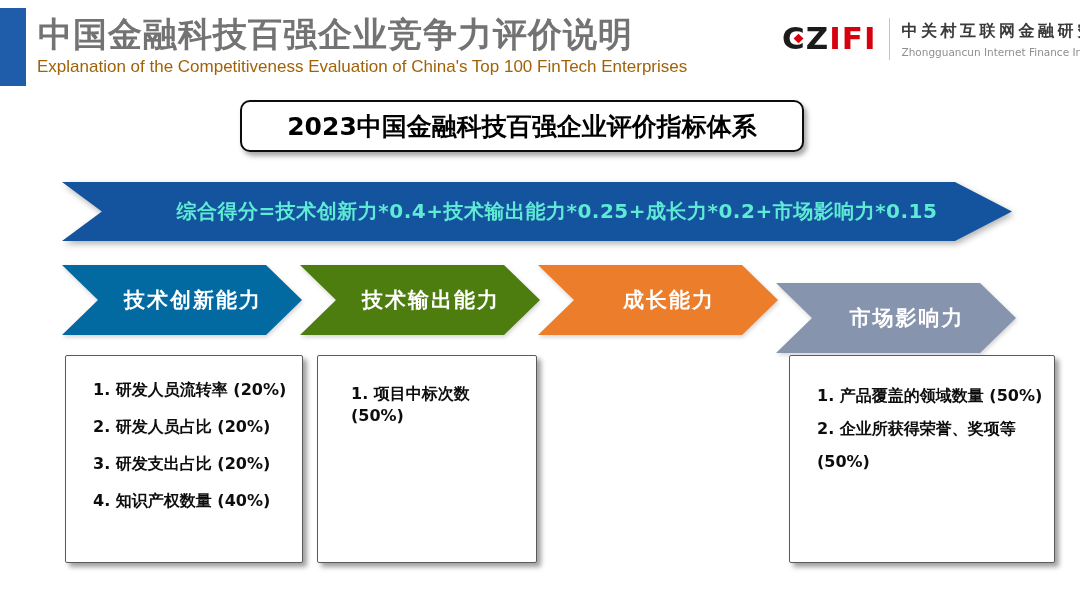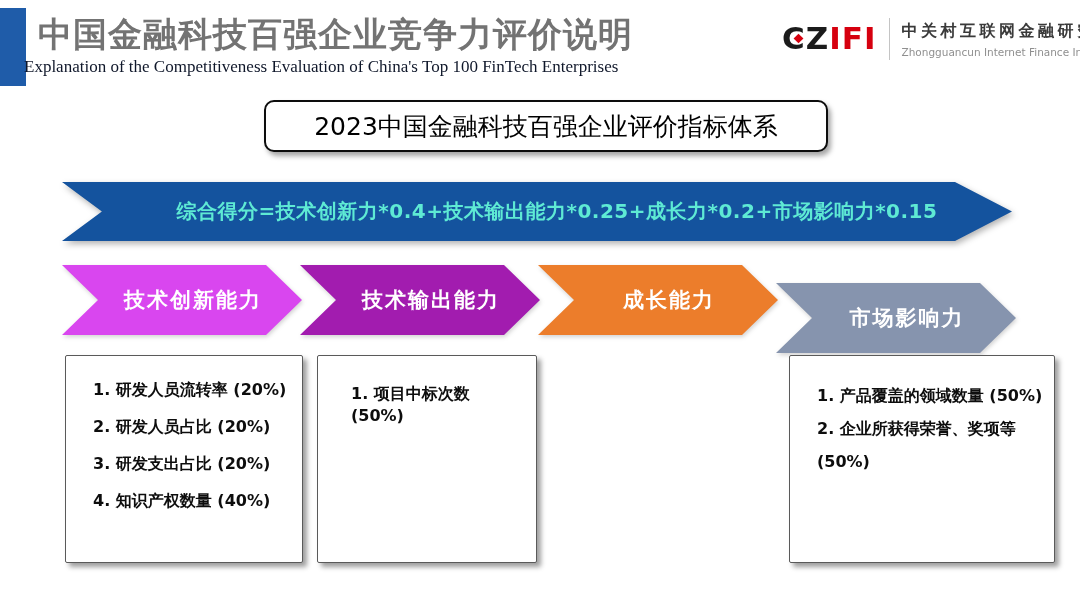--- a/index.html
+++ b/index.html
@@ -24,24 +24,24 @@
     position: absolute;
     left: 38px; top: 12px;
     font-size: 34px;
     font-weight: 900;
     color: #737373;
     letter-spacing: 1px;
     white-space: nowrap;
   }
   .header-subtitle {
     position: absolute;
-    left: 24px; top: 57px;
-    font-family: Liberation Serif, serif;
+    left: 37px; top: 57px;
+    font-family: Liberation Sans, sans-serif;
     font-size: 17px;
-    color: #0f172a;
+    color: #a16207;
     white-space: nowrap;
   }
 
   
   .logo {
     position: absolute;
     left: 782px; top: 18px;
     display: flex;
     align-items: center;
   }
@@ -79,31 +79,31 @@
   .logo-org-en {
     font-size: 10.5px;
     color: #8f8f8f;
     margin-top: 4px;
     white-space: nowrap;
   }
 
   
   .title-box {
     position: absolute;
-    left: 264px; top: 100px;
+    left: 240px; top: 100px;
     width: 564px; height: 52px;
     background: #fff;
     border: 2px solid #0d0d0d;
     border-radius: 10px;
     box-shadow: 3px 4px 5px rgba(0,0,0,0.35);
     display: flex;
     align-items: center;
     justify-content: center;
     font-size: 25px;
-    font-weight: 400;
+    font-weight: 700;
     color: #000;
     white-space: nowrap;
   }
 
   
   .banner-wrap {
     position: absolute;
     left: 62px; top: 182px;
     width: 950px; height: 59px;
     filter: drop-shadow(2px 3px 3px rgba(0,0,0,0.30));
@@ -190,24 +190,24 @@
     </div>
   </div>
 
   <div class="title-box">2023中国金融科技百强企业评价指标体系</div>
 
   <div class="banner-wrap">
     <div class="formula-banner" style="background: rgb(20, 83, 158);">综合得分=技术创新力*0.4+技术输出能力*0.25+成长力*0.2+市场影响力*0.15</div>
   </div>
 
   <div class="chevron-wrap c1">
-    <div class="chevron" style="background: #d946ef;">技术创新能力</div>
+    <div class="chevron" style="background: #0369a1;">技术创新能力</div>
   </div>
   <div class="chevron-wrap c2">
-    <div class="chevron" style="background: #a21caf; text-align: right;">技术输出能力</div>
+    <div class="chevron" style="background: #4d7c0f; text-align: right;">技术输出能力</div>
   </div>
   <div class="chevron-wrap c3">
     <div class="chevron" style="background: rgb(236, 125, 43);">成长能力</div>
   </div>
   <div class="chevron-wrap c4">
     <div class="chevron" style="background: rgb(134, 148, 174); margin-top: 18px;">市场影响力</div>
   </div>
 
   <div class="info-box box1">
     <div class="item">1. 研发人员流转率 (20%)</div>

